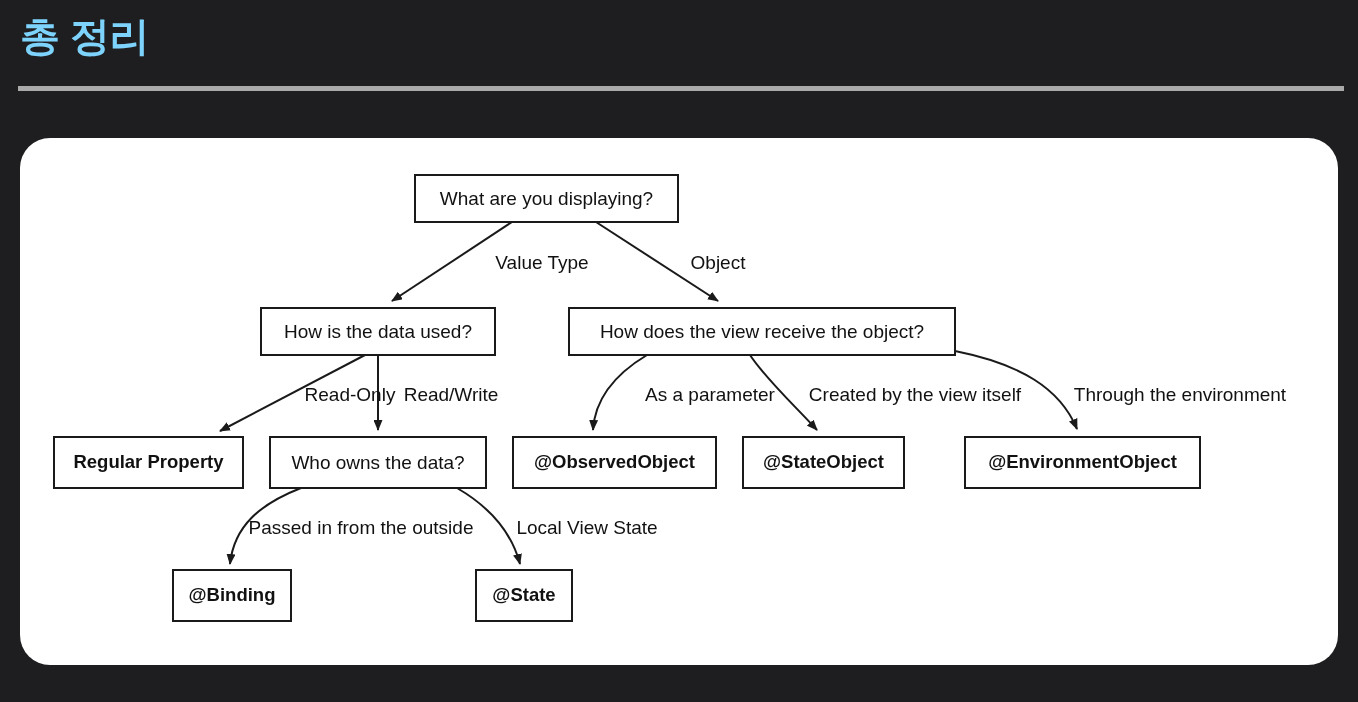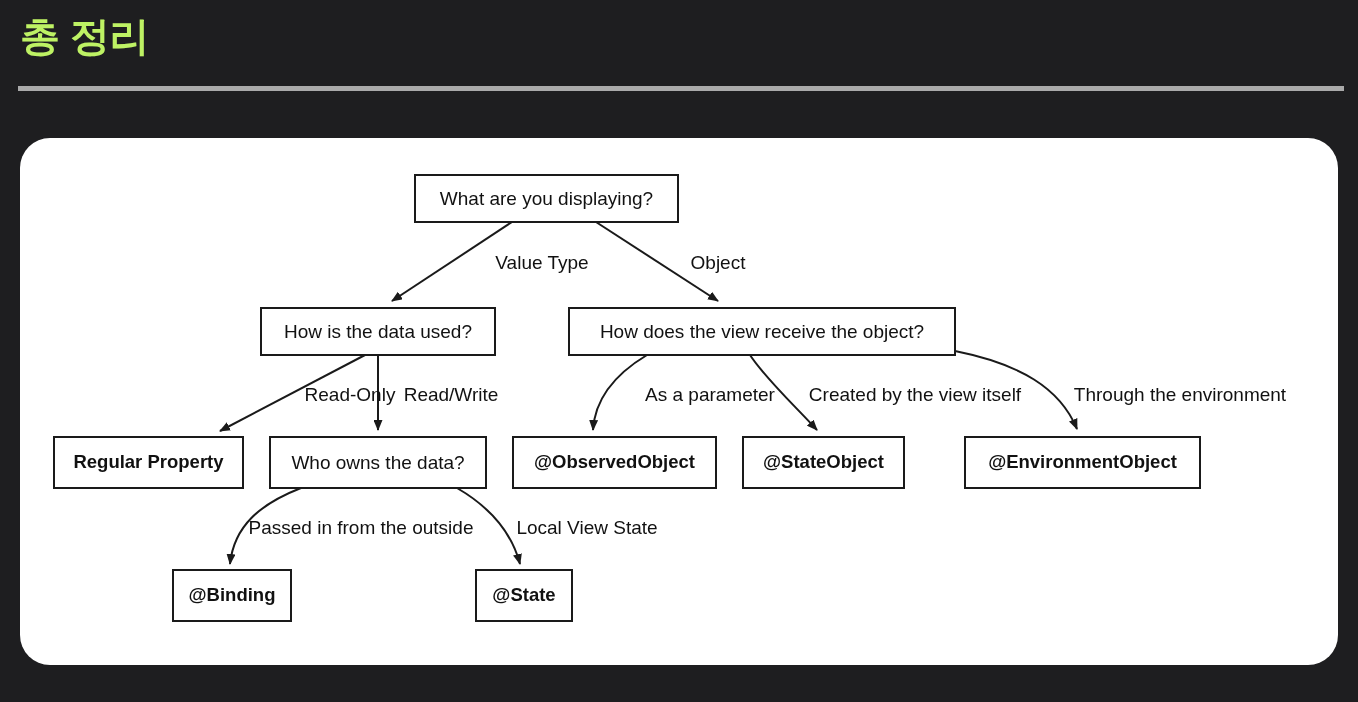--- a/index.html
+++ b/index.html
@@ -16,21 +16,21 @@
   }
   #slide {
     position: absolute;
     inset: 0;
     background: #1e1e20;
   }
   #slide-title {
     position: absolute;
     left: 20px;
     top: 6px;
-    color: #bef264;
+    color: #7dd3fc;
     font-size: 40px;
     font-weight: 700;
     letter-spacing: -0.5px;
     line-height: 1.5;
     white-space: nowrap;
   }
   #title-divider {
     position: absolute;
     left: 18px;
     top: 86px;

